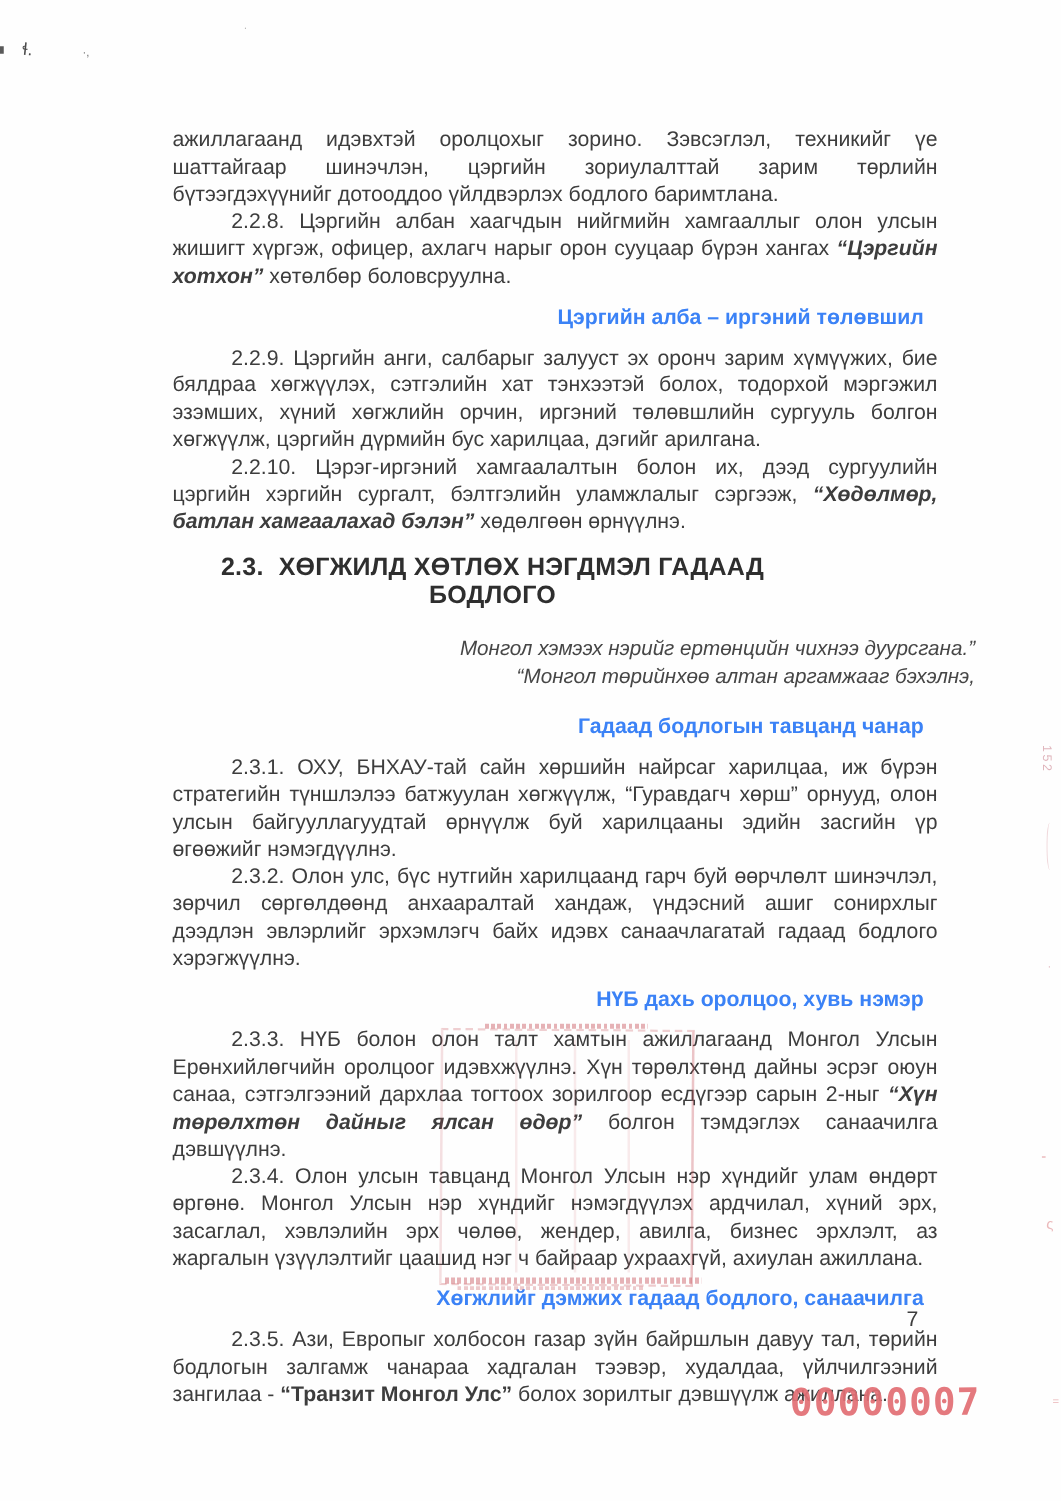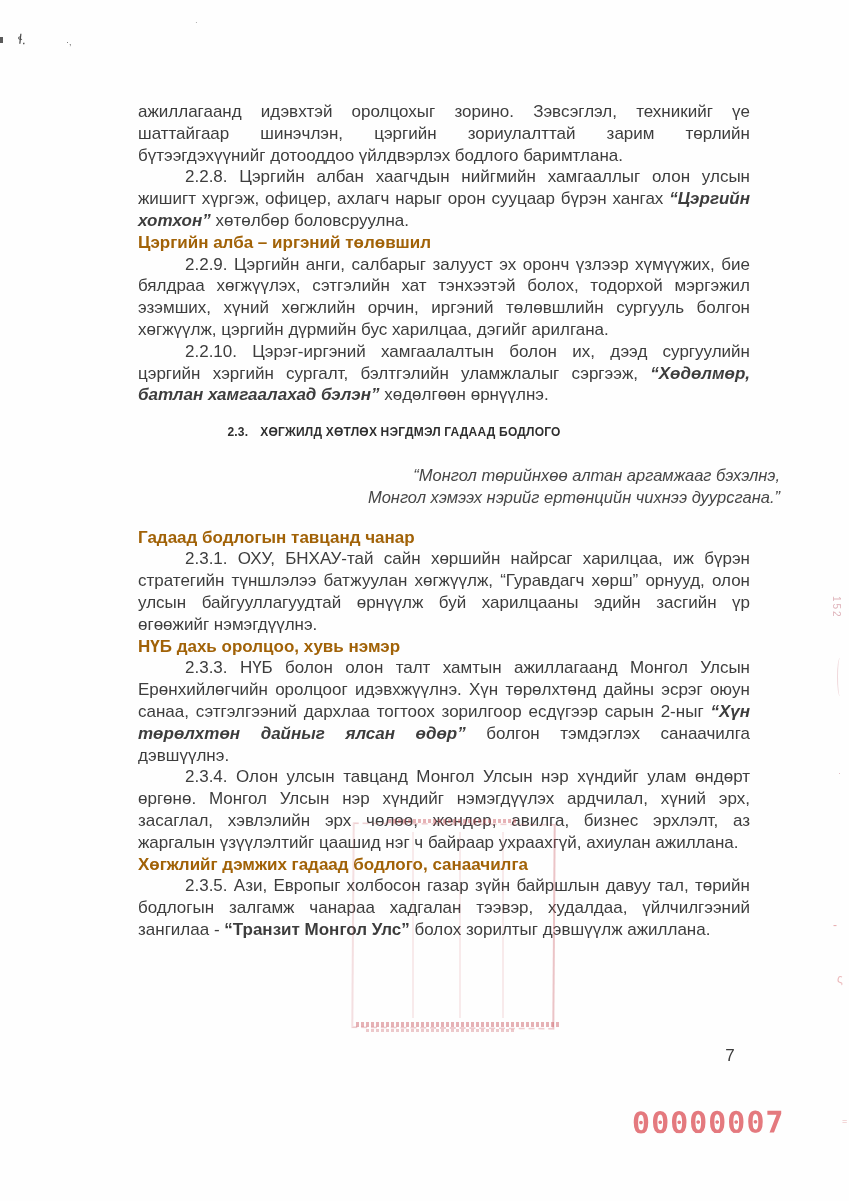--- a/index.html
+++ b/index.html
@@ -8,25 +8,25 @@
     background:#fefefe;overflow:hidden;
     font-family:"Liberation Sans","DejaVu Sans",sans-serif;
     color:#3d3d3d;
   }
   .textblock{
     position:absolute;left:138px;top:101px;width:612px;
     font-size:17px;line-height:21.8px;
   }
   .para{margin:0;text-align:justify;text-justify:inter-word;}
   .para.indent{text-indent:47px;}
-  .subhead{margin:0;font-weight:bold;color:#a16207;text-align:left;}
+  .subhead{margin:11px;font-weight:bold;color:#3b82f6;text-align:right;}
   .bi{font-weight:bold;font-style:italic;}
   .b{font-weight:bold;}
   .section-head{
-    margin:16px 0 0 0;padding-right:100px;font-size:12px;font-weight:bold;
+    margin:16px 0 0 0;padding-right:100px;font-size:20px;font-weight:bold;
     color:#2e2e2e;text-align:center;letter-spacing:.2px;
   }
   .section-head .num{margin-right:12px;}
   .quote{
     margin:21px -30px 18px 0;font-style:italic;text-align:right;color:#464646;
     font-size:16.5px;line-height:21.8px;
   }
   .pagenum{position:absolute;left:718px;top:1046px;width:24px;text-align:center;font-size:17px;color:#3d3d3d;}
   
   .stamp,.streak,.smudge,.mark,.serial{pointer-events:none;}
@@ -80,35 +80,36 @@
   <div class="speck sp3">·</div>
 
   <main class="textblock">
 
     <p class="para"><span>ажиллагаанд идэвхтэй оролцохыг зорино. Зэвсэглэл, техникийг үе шаттайгаар шинэчлэн, цэргийн зориулалттай зарим төрлийн бүтээгдэхүүнийг дотооддоо үйлдвэрлэх бодлого баримтлана.</span></p>
 
     <p class="para indent"><span>2.2.8. Цэргийн албан хаагчдын нийгмийн хамгааллыг олон улсын жишигт хүргэж, офицер, ахлагч нарыг орон сууцаар бүрэн хангах </span><span class="bi">“Цэргийн хотхон”</span><span> хөтөлбөр боловсруулна.</span></p>
 
     <p class="subhead">Цэргийн алба – иргэний төлөвшил</p>
 
-    <p class="para indent"><span>2.2.9. Цэргийн анги, салбарыг залууст эх оронч үзлээр хүмүүжих, бие бялдраа хөгжүүлэх, сэтгэлийн хат тэнхээтэй болох, тодорхой мэргэжил эзэмших, хүний хөгжлийн орчин, иргэний төлөвшлийн сургууль болгон хөгжүүлж, цэргийн дүрмийн бус харилцаа, дэгийг арилгана.</span></p>
+    <p class="para indent"><span>2.2.9. Цэргийн анги, салбарыг залууст эх оронч зарим хүмүүжих, бие бялдраа хөгжүүлэх, сэтгэлийн хат тэнхээтэй болох, тодорхой мэргэжил эзэмших, хүний хөгжлийн орчин, иргэний төлөвшлийн сургууль болгон хөгжүүлж, цэргийн дүрмийн бус харилцаа, дэгийг арилгана.</span></p>
 
     <p class="para indent"><span>2.2.10. Цэрэг-иргэний хамгаалалтын болон их, дээд сургуулийн цэргийн хэргийн сургалт, бэлтгэлийн уламжлалыг сэргээж, </span><span class="bi">“Хөдөлмөр, батлан хамгаалахад бэлэн”</span><span> хөдөлгөөн өрнүүлнэ.</span></p>
 
     <h2 class="section-head"><span class="num">2.3.</span><span>ХӨГЖИЛД ХӨТЛӨХ НЭГДМЭЛ ГАДААД БОДЛОГО</span></h2>
 
     <div class="quote">
+      <div>Монгол хэмээх нэрийг ертөнцийн чихнээ дуурсгана.”</div>
       <div>“Монгол төрийнхөө алтан аргамжааг бэхэлнэ,</div>
-      <div>Монгол хэмээх нэрийг ертөнцийн чихнээ дуурсгана.”</div>
     </div>
 
     <p class="subhead">Гадаад бодлогын тавцанд чанар</p>
 
     <p class="para indent"><span>2.3.1. ОХУ, БНХАУ-тай сайн хөршийн найрсаг харилцаа, иж бүрэн стратегийн түншлэлээ батжуулан хөгжүүлж, “Гуравдагч хөрш” орнууд, олон улсын байгууллагуудтай өрнүүлж буй харилцааны эдийн засгийн үр өгөөжийг нэмэгдүүлнэ.</span></p>
 
+    <p class="para indent"><span>2.3.2. Олон улс, бүс нутгийн харилцаанд гарч буй өөрчлөлт шинэчлэл, зөрчил сөргөлдөөнд анхааралтай хандаж, үндэсний ашиг сонирхлыг дээдлэн эвлэрлийг эрхэмлэгч байх идэвх санаачлагатай гадаад бодлого хэрэгжүүлнэ.</span></p>
 
     <p class="subhead">НҮБ дахь оролцоо, хувь нэмэр</p>
 
     <p class="para indent"><span>2.3.3. НҮБ болон олон талт хамтын ажиллагаанд Монгол Улсын Ерөнхийлөгчийн оролцоог идэвхжүүлнэ. Хүн төрөлхтөнд дайны эсрэг оюун санаа, сэтгэлгээний дархлаа тогтоох зорилгоор есдүгээр сарын 2-ныг </span><span class="bi">“Хүн төрөлхтөн дайныг ялсан өдөр”</span><span> болгон тэмдэглэх санаачилга дэвшүүлнэ.</span></p>
 
 
     <p class="para indent"><span>2.3.4. Олон улсын тавцанд Монгол Улсын нэр хүндийг улам өндөрт өргөнө. Монгол Улсын нэр хүндийг нэмэгдүүлэх ардчилал, хүний эрх, засаглал, хэвлэлийн эрх чөлөө, жендер, авилга, бизнес эрхлэлт, аз жаргалын үзүүлэлтийг цаашид нэг ч байраар ухраахгүй, ахиулан ажиллана.</span></p>
 
     <p class="subhead">Хөгжлийг дэмжих гадаад бодлого, санаачилга</p>
 

